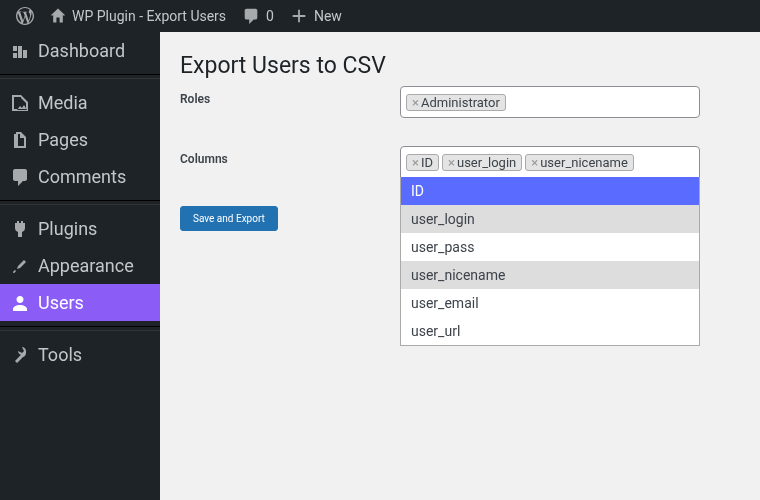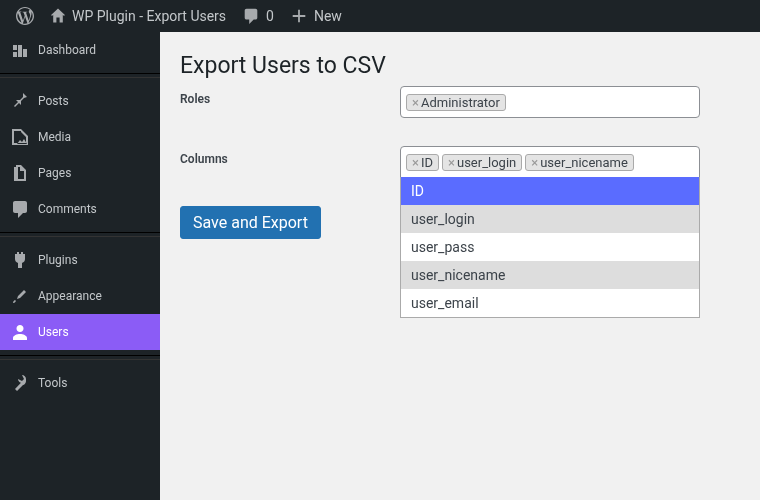--- a/index.html
+++ b/index.html
@@ -2,42 +2,42 @@
 <html><head>
 <meta charset="utf-8">
 <style>
   * { box-sizing: border-box; margin: 0; padding: 0; font-family: -apple-system, BlinkMacSystemFont, "Segoe UI", Roboto, sans-serif; }
   body { width: 760px; height: 500px; overflow: hidden; background: #f1f1f1; font-size: 13px; color: #3c434a; }
   .topbar { height: 32px; background: #1d2327; color: #c3c7ca; display: flex; align-items: center; padding: 0 8px; font-size: 14px; }
   .topbar .item { display: flex; align-items: center; gap: 6px; padding: 0 8px; height: 100%; cursor: pointer; }
   .topbar .item svg { fill: #a7aaad; }
   .layout { display: flex; height: calc(100% - 32px); }
   .sidebar { width: 160px; background: #1d2327; color: #eee; display: flex; flex-direction: column; position: relative; }
-  .menu-item { display: flex; align-items: center; gap: 8px; padding: 8px 10px; color: #c3c7ca; cursor: pointer; font-size: 12px; }
+  .menu-item { display: flex; align-items: center; gap: 8px; padding: 8px 10px; color: #c3c7ca; cursor: pointer; font-size: 18px; }
   .menu-item svg { width: 20px; height: 20px; fill: #a7aaad; flex-shrink: 0; }
   .menu-sep { height: 5px; background: transparent; margin: 5px 0; border-bottom: 1px solid #333; border-top: 1px solid #000; }
   .menu-item.current { background: #8b5cf6; color: #fff; position: relative; }
   .menu-item.current svg { fill: #fff; }
   .menu-item.current::after { content: ""; position: absolute; right: -8px; top: 50%; margin-top: -8px; border: 8px solid transparent; border-right-color: #f1f1f1; }
   .submenu { background: #2c3338; }
   .submenu .sub-item { padding: 6px 12px; color: #c3c7ca; font-size: 13px; cursor: pointer; }
   .content { flex: 1; padding: 20px 20px 0 20px; position: relative; }
   h1 { font-size: 23px; font-weight: 400; color: #1d2327; margin-bottom: 7px; }
   .form-row { display: flex; align-items: flex-start; margin-bottom: 28px; }
   .form-row .label { width: 220px; font-weight: 600; font-size: 12px; padding-top: 6px; }
   .select2 { width: 300px; min-height: 32px; border: 1px solid #8c8f94; border-radius: 4px; background: #fff; padding: 3px 5px; display: flex; flex-wrap: wrap; gap: 3px; align-items: center; position: relative; }
   .select2.open { border-radius: 4px 4px 0 0; }
   .tag { background: #e4e4e4; border: 1px solid #aaa; border-radius: 3px; padding: 0 5px; font-size: 13px; display: flex; align-items: center; }
   .tag .x { color: #999; margin-right: 2px; cursor: pointer; font-size: 13px; }
   .dropdown { position: absolute; top: 100%; left: -1px; right: -1px; background: #fff; border: 1px solid #aaa; border-top: none; z-index: 10; }
   .dd-scroll { max-height: 210px; overflow-y: scroll; }
   .dd-item { padding: 6px 10px; font-size: 14px; cursor: pointer; }
   .dd-item.hl { background: #5a6cff; color: #fff; }
   .dd-item.sel { background: #ddd; }
-  .btn-primary { background: #2271b1; color: #fff; border: 1px solid #2271b1; border-radius: 3px; padding: 6px 12px; font-size: 16px; cursor: pointer; }
+  .btn-primary { background: #2271b1; color: #fff; border: 1px solid #2271b1; border-radius: 3px; padding: 6px 12px; font-size: 10px; cursor: pointer; }
   .dd-scroll::-webkit-scrollbar { width: 12px; }
   .dd-scroll::-webkit-scrollbar-track { background: #f0f0f0; }
   .dd-scroll::-webkit-scrollbar-thumb { background: #c1c1c1; }
 </style>
 </head>
 <body>
 
 <div class="topbar">
   <div class="item">
     <svg width="18" height="18" viewBox="0 0 20 20">
@@ -66,26 +66,20 @@
 
 <div class="layout">
   <div class="sidebar">
     <div class="menu-item">
       <svg viewBox="0 0 20 20">
           <path d="M3 12h4v5H3zM8 5h4v12H8zM13 9h4v8h-4zM3 5h4v5H3z"></path>
         </svg>
       <span>Dashboard</span>
     </div>
     <div class="menu-sep"></div>
-    <div class="menu-item">
-      <svg viewBox="0 0 20 20">
-          <path d="M13 2l4 4-3 1-3 3v4l-2-2-4 4-1-1 4-4-2-2h4l3-3z"></path>
-        </svg>
-      <span>Posts</span>
-    </div>
     <div class="menu-item">
       <svg viewBox="0 0 20 20">
           <path d="M11 2l7 7v9H2V2h9zm-1 2H4v12h12v-6l-5-5V4zm4 8l-2 3-2-2-3 4h10z"></path>
         </svg>
       <span>Media</span>
     </div>
     <div class="menu-item">
       <svg viewBox="0 0 20 20">
           <path d="M6 2h5l5 5v11H6zM4 4v14h2V4zm4 0v12h6V8h-4V4z"></path>
         </svg>
@@ -153,20 +147,21 @@
           <span class="x">×</span>
           <span>user_nicename</span>
         </span>
         <div class="dropdown">
           <div class="dd-scroll">
             <div class="dd-item hl">ID</div>
             <div class="dd-item sel">user_login</div>
             <div class="dd-item">user_pass</div>
             <div class="dd-item sel">user_nicename</div>
             <div class="dd-item">user_email</div>
+            <div class="dd-item">user_url</div>
           </div>
         </div>
       </div>
     </div>
 
     <button class="btn-primary">Save and Export</button>
   </div>
 </div>
 
 </body></html>

